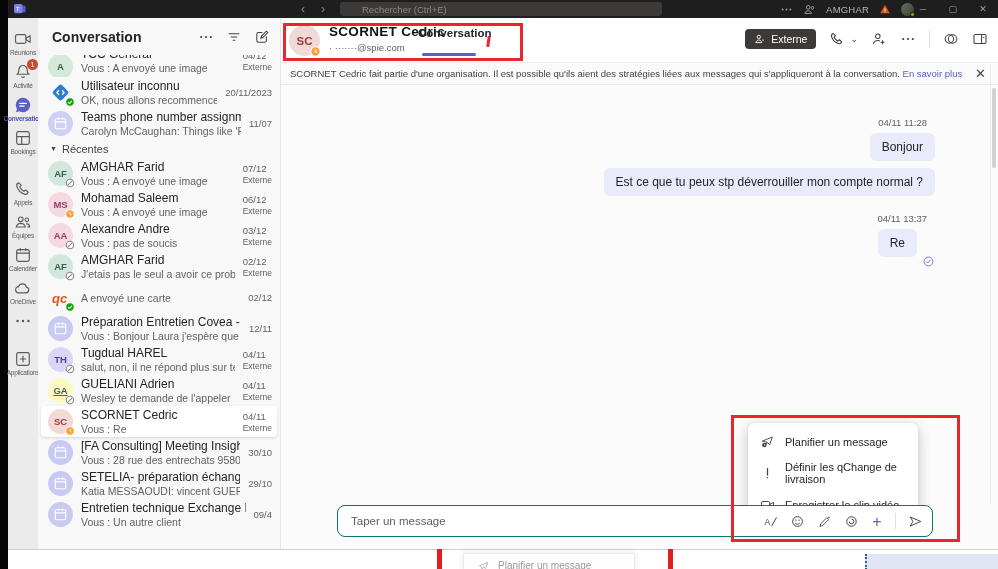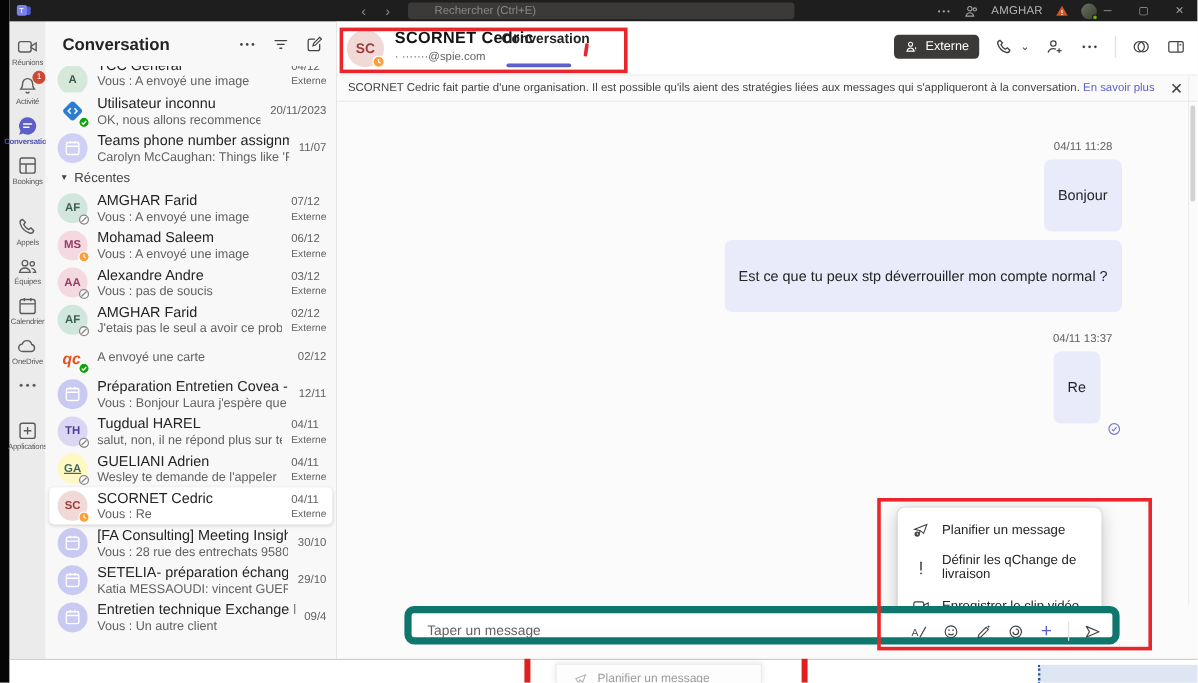--- a/index.html
+++ b/index.html
@@ -84,34 +84,34 @@
   
   #banner { left:0; top:44px; width:717px; height:23px; background:#fafafa; border-top:1px solid #efefef; border-bottom:1px solid #ebebeb;
             display:flex; align-items:center; padding:0 12px 0 9px; }
   #banner .b-text { font-size:9.5px; color:#424242; flex:1; white-space:nowrap; overflow:hidden; }
   #banner .b-link { color:#5b5fc7; cursor:pointer; }
   #banner .b-close { font-size:13px; color:#424242; cursor:pointer; padding-left:10px; }
 
   
   #msgs { left:0; top:67px; width:717px; height:419px; padding:22px 63px 0 0; display:flex; flex-direction:column; align-items:flex-end; }
   .m-ts { font-size:9.5px; color:#616161; margin:10px 8px 5px 0; }
-  .m-bubble { background:#e9ebfa; border-radius:6px; padding:23px 12px; font-size:12px; color:#242424; margin-bottom:7px; max-width:540px; cursor:pointer; }
+  .m-bubble { background:#e9ebfa; border-radius:6px; padding:7px 12px; font-size:12px; color:#242424; margin-bottom:7px; max-width:540px; cursor:pointer; }
   .m-seenrow { display:flex; align-items:flex-end; gap:5px; }
   .m-seen { width:13px; height:13px; margin-bottom:2px; transform:translateY(6px); }
   .v-sep { left:709px; top:46px; width:1px; height:440px; background:#ededed; }
   .v-thumb { left:711px; top:70px; width:4px; height:80px; background:#d2d2d2; border-radius:2px; cursor:pointer; }
 
   
   #ctx-menu { left:467px; top:405px; width:170px; background:#fff; border-radius:6px; padding:5px 0;
               box-shadow:0 4px 14px rgba(0,0,0,.22), 0 0 2px rgba(0,0,0,.12); }
   .ctx-item { display:flex; align-items:center; gap:10px; padding:6px 12px; font-size:11px; color:#242424; cursor:pointer; }
   .ctx-item .cico { width:15px; height:15px; color:#424242; flex:none; }
 
   
-  #compose { left:56px; top:487px; width:596px; height:32px; background:#fff; border:6px solid #0f766e; border-radius:8px; }
+  #compose { left:56px; top:487px; width:596px; height:32px; background:#fff; border:1px solid #0f766e; border-radius:8px; }
   #compose-input { position:absolute; left:0; top:0; width:380px; height:30px; border:none; outline:none; background:transparent;
                    font-size:11.5px; color:#424242; padding:0 13px; font-family:"Liberation Sans",sans-serif; }
   #compose-input::placeholder { color:#616161; }
   .cp-tools { position:absolute; right:9px; top:0; height:30px; display:flex; align-items:center; gap:12px; }
   .cp-ico { width:15px; height:15px; color:#424242; cursor:pointer; }
   .cp-plus { color:#5b5fc7; font-size:16px; line-height:15px; width:12px; text-align:center; cursor:pointer; }
   .cp-div { width:1px; height:16px; background:#e0e0e0; }
 
   
   .red-box { border:3px solid #e8262c; background:transparent; pointer-events:none; z-index:50; }

